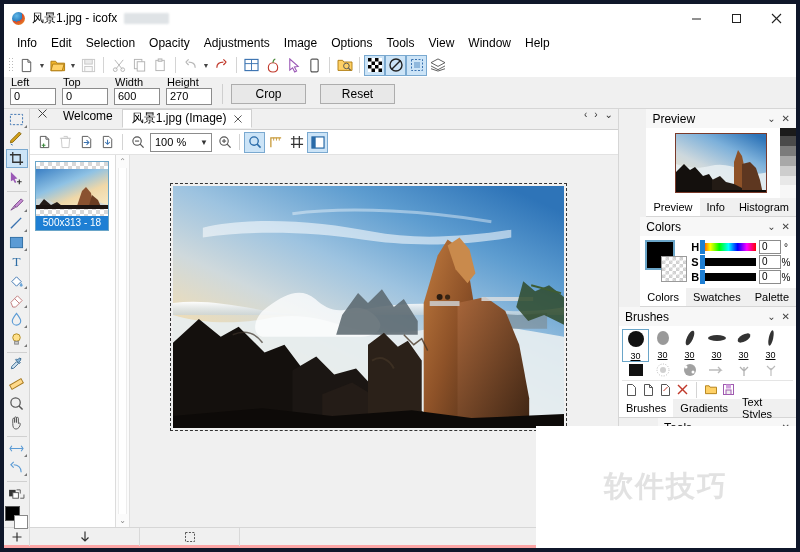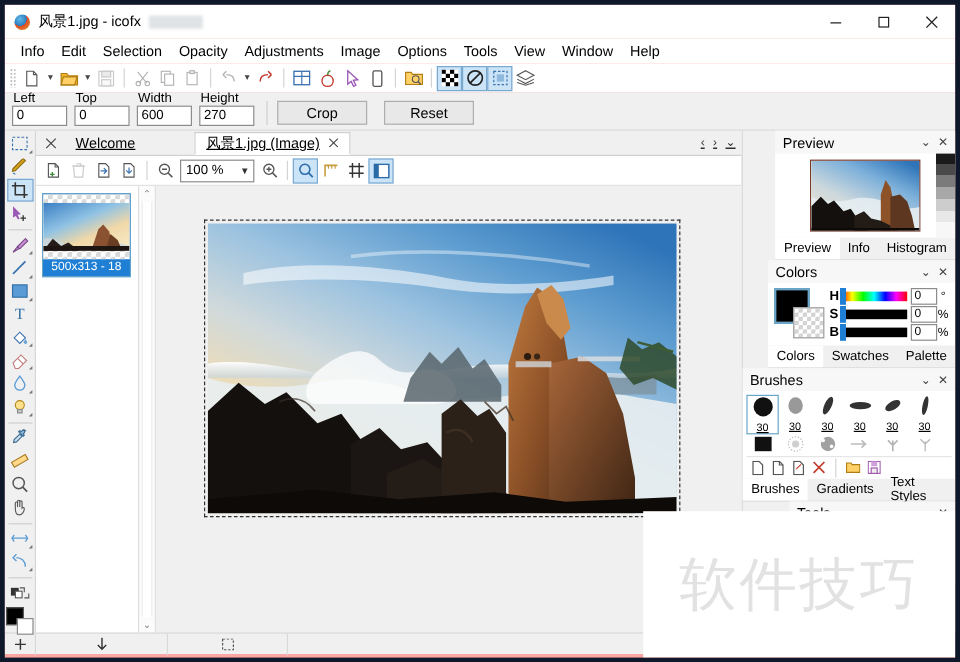--- a/index.html
+++ b/index.html
@@ -80,28 +80,28 @@
         border-left:3px solid transparent; border-bottom:3px solid #777; }
   .tooldiv { width:20px; height:1px; background:#d0d0d0; margin:3px 0; }
   .fgbg { position:relative; width:24px; height:24px; margin-top:2px; }
   .fgbg .fg { position:absolute; left:0; top:0; width:15px; height:15px;
               background:#000; border:1px solid #555; }
   .fgbg .bg { position:absolute; left:9px; top:9px; width:14px; height:14px;
               background:#fff; border:1px solid #888; }
 
   
   .center { flex:1; display:flex; flex-direction:column; min-width:0; }
-  .tabbar { height:21px; background:#f0f0f0; display:flex; align-items:center;
-            border-bottom:1px solid #d0d0d0; position:relative;text-decoration:underline; }
+  .tabbar { height:21px; background:#f0f0f0; display:flex; align-items:flex-start;
+            border-bottom:1px solid #d0d0d0; position:relative; }
   .tabclose-left { width:24px; display:flex; align-items:center; justify-content:center;
                    font-size:12px; color:#444; }
   .tab { display:flex; align-items:center; padding:0 9px; font-size:12px;
          background:#f0f0f0; color:#000; }
   .tab.active { background:#fff; border:1px solid #d0d0d0; border-bottom:1px solid #fff;
-                margin-bottom:-1px;margin-left:40px; }
+                margin-bottom:-1px; }
   .tab .x { margin-left:7px; font-size:11px; color:#444; }
   .tabnav { margin-left:auto; display:flex; align-items:center; padding-right:5px;
             gap:7px; font-size:10px; color:#333; }
 
   .canvastoolbar { height:25px; background:#fff; display:flex; align-items:center;
                    padding-left:4px; border-bottom:1px solid #e2e2e2; }
   .ctb { width:21px; height:21px; display:flex; align-items:center; justify-content:center; }
   .ctb.sel { background:#cce4f7; border:1px solid #7aa9d0; }
   .ctb.dis { opacity:0.35; }
   .zoomcombo { width:62px; height:19px; border:1px solid #8c8c8c; background:#fff;
@@ -214,22 +214,22 @@
   
   .statusbar { height:18px; background:#f0f0f0; border-top:1px solid #d6d6d6;
                display:flex; align-items:center; font-size:11px; }
   .stcell { height:18px; display:flex; align-items:center; padding:0 6px;
             border-right:1px solid #d9d9d9; }
 
   
   .watermark { position:absolute; right:0; bottom:0; width:260px; height:122px;
                background:#fff; display:flex; align-items:center;
                justify-content:center; pointer-events:none; }
-  .watermark span { font-size:48px; color:#e2e2e2; letter-spacing:2px;
-                    font-family:"DejaVu Sans", sans-serif; }
+  .watermark span { font-size:29px; color:#e2e2e2; letter-spacing:2px;
+                    font-family:"DejaVu Sans", sans-serif;font-weight:bold; }
 </style>
 </head>
 <body>
 
 <div class="app">
 
   <div class="titlebar">
     <div class="applogo"></div>
     <span class="title-text">风景1.jpg - icofx</span>
     <span class="title-blur"></span>

